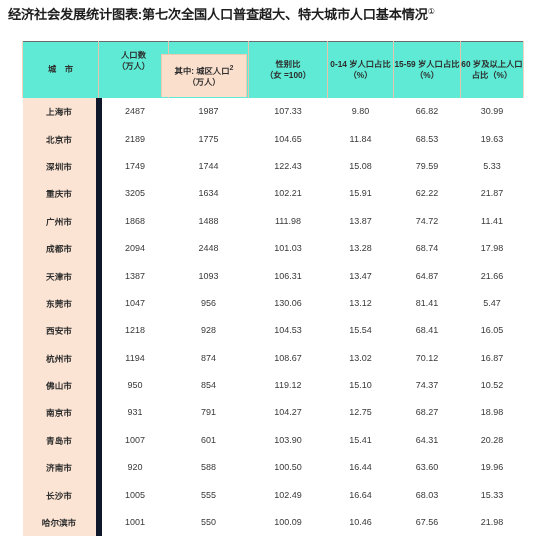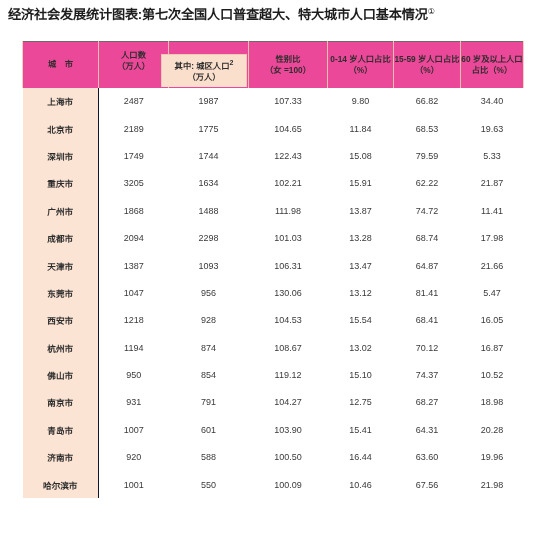--- a/index.html
+++ b/index.html
@@ -41,31 +41,31 @@
   }
   table.stat-table {
     border-collapse: collapse;
     table-layout: fixed;
     width: 501px;
     border-top: 1.4px solid #6b6b6b;
   }
 
   
   thead th {
-    background: #ec4899;
+    background: #5eead4;
     border-left: 1px solid #e8c3ab;
     border-right: 1px solid #e8c3ab;
     font-size: 8.3px;
     font-weight: bold;
     color: #2e2e2e;
     line-height: 1.35;
     text-align: center;
     vertical-align: middle;
     padding: 0;
-    height: 46px;
+    height: 56px;
     box-sizing: border-box;
   }
   thead th.th-city {
     border-left: 1px solid #f0d4c0;
     letter-spacing: 3px;
     padding-left: 3px;
     margin-left: 12px;
   }
   thead th.th-last {
     border-right: 1px solid #f0d4c0;
@@ -119,21 +119,21 @@
     height: 27.4px;
     padding: 0;
     border: none;
     font-family: "Liberation Sans", "DejaVu Sans", sans-serif;
   }
   tbody td.city-cell {
     background: #fbe4d4;
     font-size: 8.6px;
     font-weight: bold;
     color: #2d2d2d;
-    border-right: 1px solid #0f172a;
+    border-right: 6px solid #0f172a;
   }
   tbody tr td.col-pop {
     border-left: 1px solid #f2f4f0;
   }
 </style>
 </head>
 <body>
 
 <div class="page-title"><span>经济社会发展统计图表:第七次全国人口普查超大、特大城市人口基本情况</span><span class="sup">①</span></div>
 
@@ -176,21 +176,21 @@
       </tr>
     </thead>
     <tbody id="table-body">
         <tr>
           <td class="city-cell">上海市</td>
           <td class="col-pop">2487</td>
           <td>1987</td>
           <td>107.33</td>
           <td>9.80</td>
           <td>66.82</td>
-          <td>34.40</td>
+          <td>30.99</td>
         </tr>
         <tr>
           <td class="city-cell">北京市</td>
           <td class="col-pop">2189</td>
           <td>1775</td>
           <td>104.65</td>
           <td>11.84</td>
           <td>68.53</td>
           <td>19.63</td>
         </tr>
@@ -217,21 +217,21 @@
           <td class="col-pop">1868</td>
           <td>1488</td>
           <td>111.98</td>
           <td>13.87</td>
           <td>74.72</td>
           <td>11.41</td>
         </tr>
         <tr>
           <td class="city-cell">成都市</td>
           <td class="col-pop">2094</td>
-          <td>2298</td>
+          <td>2448</td>
           <td>101.03</td>
           <td>13.28</td>
           <td>68.74</td>
           <td>17.98</td>
         </tr>
         <tr>
           <td class="city-cell">天津市</td>
           <td class="col-pop">1387</td>
           <td>1093</td>
           <td>106.31</td>
@@ -296,20 +296,29 @@
         <tr>
           <td class="city-cell">济南市</td>
           <td class="col-pop">920</td>
           <td>588</td>
           <td>100.50</td>
           <td>16.44</td>
           <td>63.60</td>
           <td>19.96</td>
         </tr>
         <tr>
+          <td class="city-cell">长沙市</td>
+          <td class="col-pop">1005</td>
+          <td>555</td>
+          <td>102.49</td>
+          <td>16.64</td>
+          <td>68.03</td>
+          <td>15.33</td>
+        </tr>
+        <tr>
           <td class="city-cell">哈尔滨市</td>
           <td class="col-pop">1001</td>
           <td>550</td>
           <td>100.09</td>
           <td>10.46</td>
           <td>67.56</td>
           <td>21.98</td>
         </tr>
       </tbody>
   </table>

